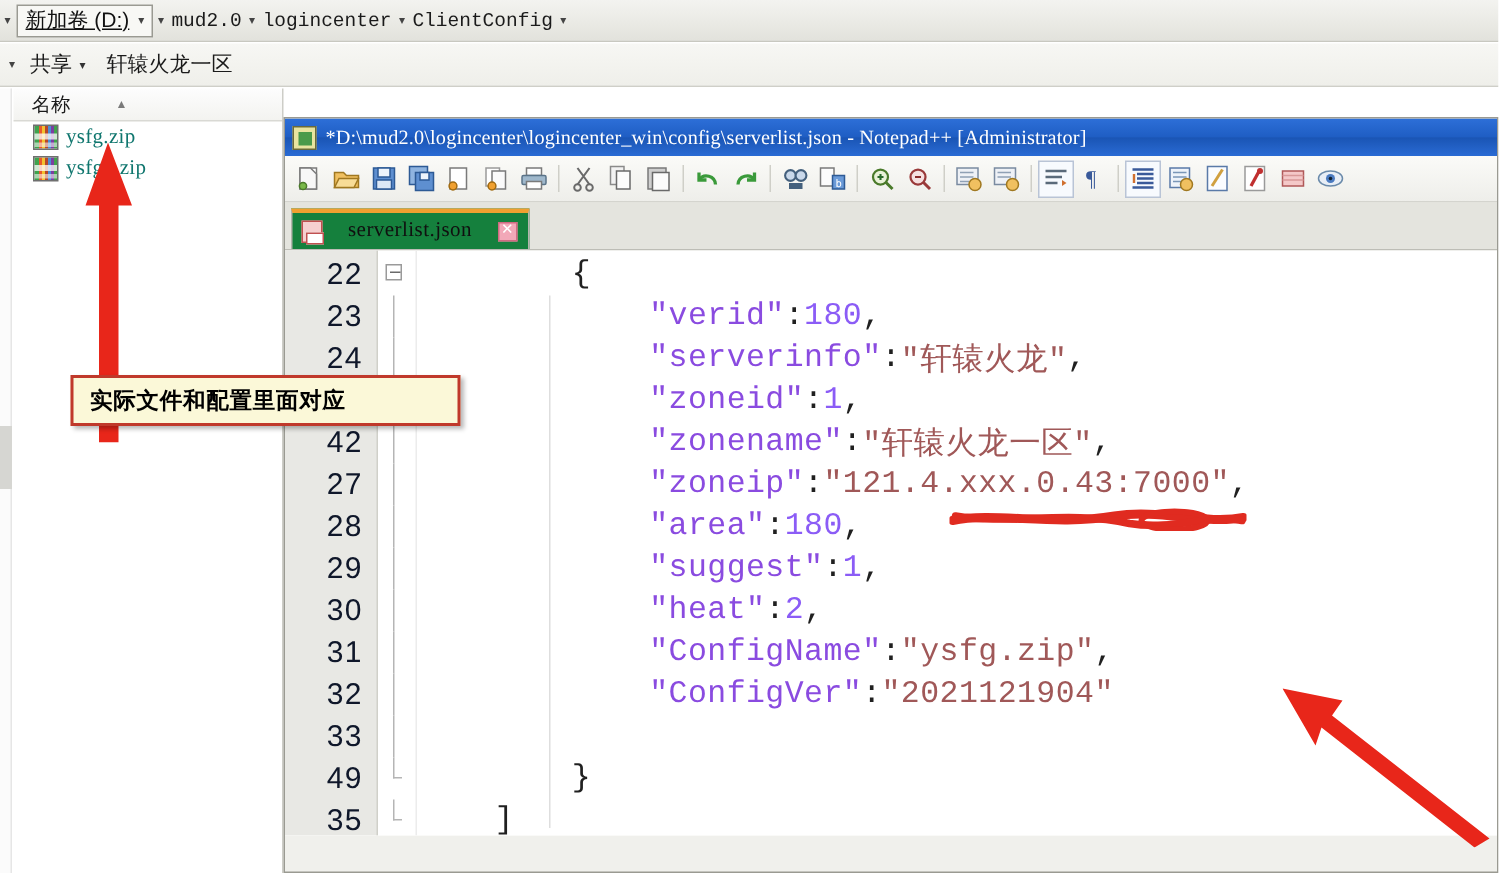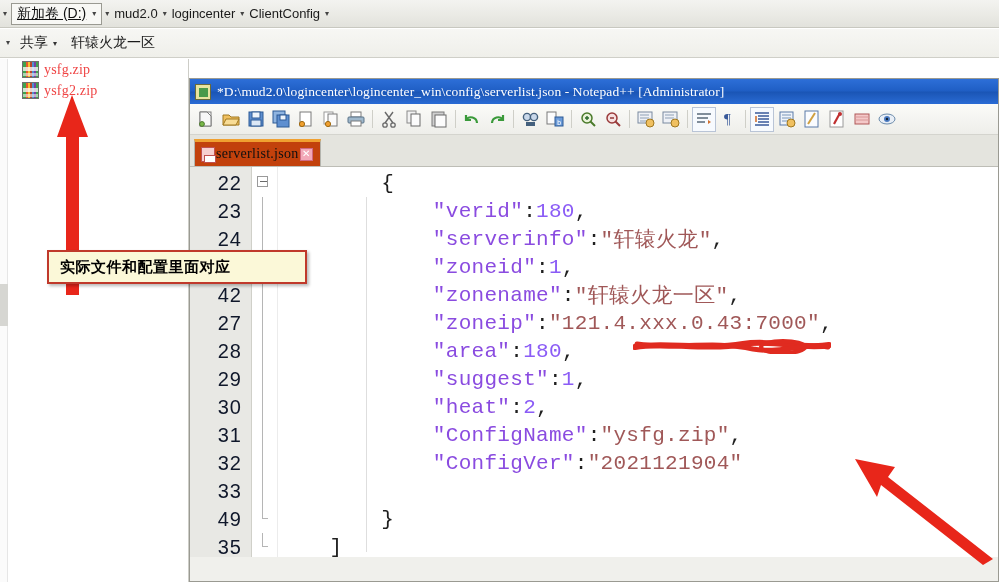--- a/index.html
+++ b/index.html
@@ -26,21 +26,21 @@
     display: flex; align-items: center; height: 22px;
     border: 1px solid #9a9a92; background: #f8f8f5; padding: 0 2px;
     margin-left: 1px;
   }
   .crumb-drive {
     font-family: "Liberation Sans", sans-serif;
     font-size: 14px; color: #111; padding: 0 3px;
     text-decoration: underline;
   }
   .crumb {
-    font-family: Liberation Sans, sans-serif;
+    font-family: Liberation Mono, monospace;
     font-size: 13px; color: #1a1a1a; padding: 0 2px; white-space: nowrap;
   }
 
   .explorer-toolbar {
     position: absolute; left: 0; top: 29px; width: 999px; height: 29px;
     background: linear-gradient(to bottom, #f7f7f4 0%, #efefea 100%);
     border-bottom: 1px solid #cfcfc8;
     display: flex; align-items: center;
   }
   .etb-item {
@@ -72,21 +72,21 @@
     padding-left: 12px; gap: 30px;
   }
   .col-header .lbl { font-size: 13px; color: #1a1a1a; }
   .col-header .sortcaret { font-size: 8px; color: #7a7a7a; }
   .file-row {
     display: flex; align-items: center; gap: 5px;
     height: 21px; padding-left: 13px;
   }
   .file-name {
     font-family: "Liberation Serif", serif;
-    font-size: 14px; color: #ef4444; letter-spacing: .2px;
+    font-size: 14px; color: #0f766e; letter-spacing: .2px;
   }
   .zip-icon {
     width: 17px; height: 17px; position: relative; flex: 0 0 17px;
     background:
       linear-gradient(90deg,
         #3fa34d 0 18%, #e85a2a 18% 33%, #f2c230 33% 46%,
         #b8472a 46% 60%, #4d8fd1 60% 74%, #7b3fa0 74% 87%, #3fa34d 87% 100%);
     border: 1px solid #6f6f6f;
   }
   .zip-icon::after {
@@ -171,22 +171,22 @@
   }
   .gi { width: 18px; height: 18px; position: relative; display:block; }
 
   .npp-tabbar {
     height: 32px; width: 100%;
     background: #e4e4de;
     border-bottom: 1px solid #bdbdb6;
     display: flex; align-items: flex-end; padding-left: 4px;
   }
   .tab {
-    height: 27px; display: flex; align-items: center; gap: 1px;
-    background: #c2410c; border: 1px solid #b4b4ad; border-bottom: none;
+    height: 27px; display: flex; align-items: center; gap: 17px;
+    background: #15803d; border: 1px solid #b4b4ad; border-bottom: none;
     border-top: 3px solid #f0a030;
     padding: 0 7px 0 6px;
   }
   .tab .ficon {
     width: 14px; height: 15px; background: #f6d0d0;
     border: 1px solid #c05050; position: relative; flex: 0 0 14px;
   }
   .tab .ficon::after {
     content:""; position:absolute; left:2px; top:7px; width:10px; height:6px;
     background:#fff; border:1px solid #c05050;
@@ -296,20 +296,24 @@
     </span>
   </div>
 
   <div class="explorer-body">
 
     <div class="left-strip">
       <div class="left-strip-thumb"></div>
     </div>
 
     <div class="file-pane">
+      <div class="col-header">
+        <span class="lbl">名称</span>
+        <span class="sortcaret">▲</span>
+      </div>
 
       <div class="file-row">
         <span class="zip-icon"></span>
         <span class="file-name">ysfg.zip</span>
       </div>
       <div class="file-row">
         <span class="zip-icon"></span>
         <span class="file-name">ysfg2.zip</span>
       </div>
     </div>

